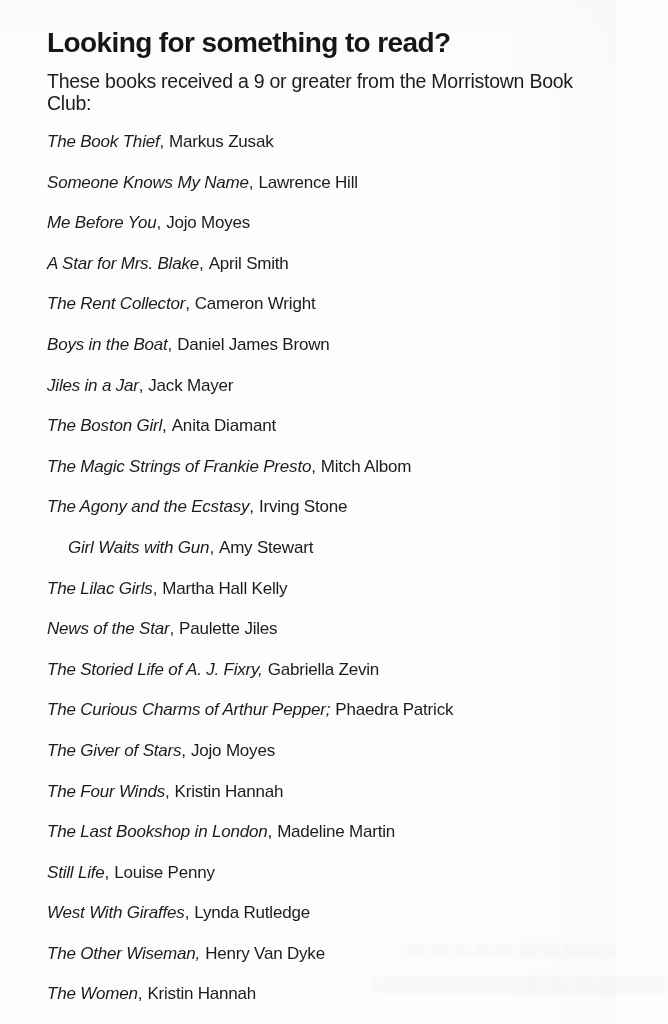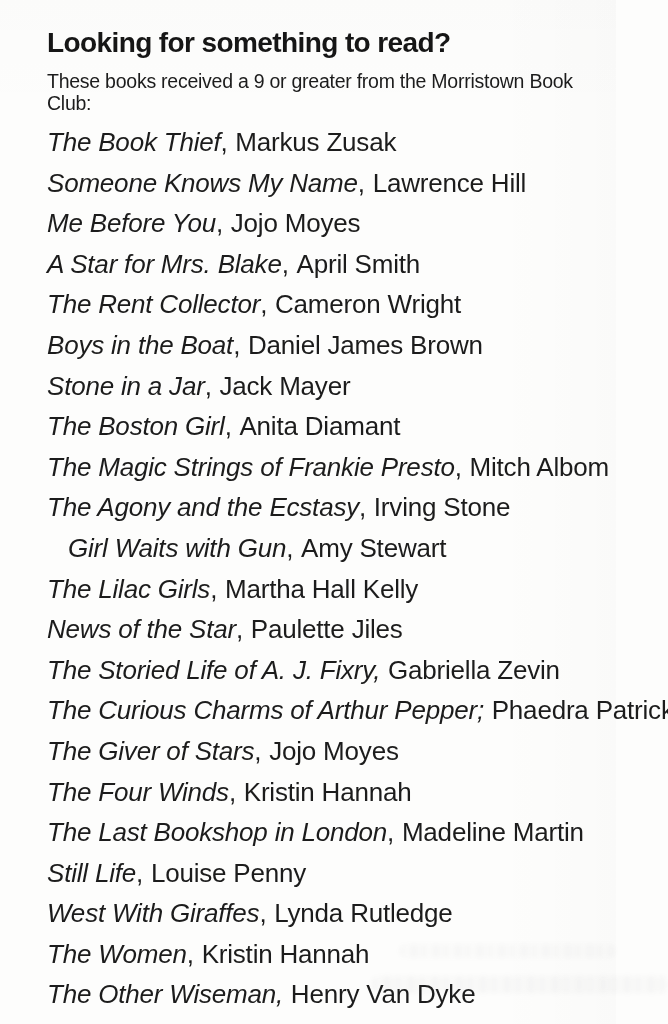--- a/index.html
+++ b/index.html
@@ -38,21 +38,21 @@
     font-size: 19.5px;
     line-height: 22px;
     margin: 13px 0 0 0;
     letter-spacing: -0.25px;
     color: #1c1c1c;
   }
   .book-list {
     margin: 0;
   }
   .book-line {
-    font-size: 26px;
+    font-size: 17px;
     line-height: 22px;
     margin-top: 18.6px;
     letter-spacing: -0.2px;
     white-space: nowrap;
   }
   .book-line:first-child {
     margin-top: 17px;
   }
   .book-line.indent {
     padding-left: 5px;
@@ -107,33 +107,33 @@
 
   <p class="doc-subtitle">These books received a 9 or greater from the Morristown Book Club:</p>
 
   <div class="book-list" id="book-list">
       <div class="book-line"><span class="book-title">The Book Thief</span><span class="sep-regular">,</span><span class="book-author">Markus Zusak</span></div>
       <div class="book-line"><span class="book-title">Someone Knows My Name</span><span class="sep-regular">,</span><span class="book-author">Lawrence Hill</span></div>
       <div class="book-line"><span class="book-title">Me Before You</span><span class="sep-regular">,</span><span class="book-author">Jojo Moyes</span></div>
       <div class="book-line"><span class="book-title">A Star for Mrs. Blake</span><span class="sep-regular">,</span><span class="book-author">April Smith</span></div>
       <div class="book-line"><span class="book-title">The Rent Collector</span><span class="sep-regular">,</span><span class="book-author">Cameron Wright</span></div>
       <div class="book-line"><span class="book-title">Boys in the Boat</span><span class="sep-regular">,</span><span class="book-author">Daniel James Brown</span></div>
-      <div class="book-line"><span class="book-title">Stone in a Jar</span><span class="sep-regular">,</span><span class="book-author">Jack Mayer</span></div>
+      <div class="book-line"><span class="book-title">Jiles in a Jar</span><span class="sep-regular">,</span><span class="book-author">Jack Mayer</span></div>
       <div class="book-line"><span class="book-title">The Boston Girl</span><span class="sep-regular">,</span><span class="book-author">Anita Diamant</span></div>
       <div class="book-line"><span class="book-title">The Magic Strings of Frankie Presto</span><span class="sep-regular">,</span><span class="book-author">Mitch Albom</span></div>
       <div class="book-line"><span class="book-title">The Agony and the Ecstasy</span><span class="sep-regular">,</span><span class="book-author">Irving Stone</span></div>
       <div class="book-line indent"><span class="book-title">Girl Waits with Gun</span><span class="sep-regular">,</span><span class="book-author">Amy Stewart</span></div>
       <div class="book-line"><span class="book-title">The Lilac Girls</span><span class="sep-regular">,</span><span class="book-author">Martha Hall Kelly</span></div>
       <div class="book-line"><span class="book-title">News of the Star</span><span class="sep-regular">,</span><span class="book-author">Paulette Jiles</span></div>
       <div class="book-line"><span class="book-title">The Storied Life of A. J. Fixry</span><span class="sep-italic">,</span><span class="book-author">Gabriella Zevin</span></div>
       <div class="book-line"><span class="book-title">The Curious Charms of Arthur Pepper</span><span class="sep-italic">;</span><span class="book-author">Phaedra Patrick</span></div>
       <div class="book-line"><span class="book-title">The Giver of Stars</span><span class="sep-regular">,</span><span class="book-author">Jojo Moyes</span></div>
       <div class="book-line"><span class="book-title">The Four Winds</span><span class="sep-regular">,</span><span class="book-author">Kristin Hannah</span></div>
       <div class="book-line"><span class="book-title">The Last Bookshop in London</span><span class="sep-regular">,</span><span class="book-author">Madeline Martin</span></div>
       <div class="book-line"><span class="book-title">Still Life</span><span class="sep-regular">,</span><span class="book-author">Louise Penny</span></div>
       <div class="book-line"><span class="book-title">West With Giraffes</span><span class="sep-regular">,</span><span class="book-author">Lynda Rutledge</span></div>
+      <div class="book-line"><span class="book-title">The Other Wiseman</span><span class="sep-italic">,</span><span class="book-author">Henry Van Dyke</span></div>
       <div class="book-line"><span class="book-title">The Women</span><span class="sep-regular">,</span><span class="book-author">Kristin Hannah</span></div>
-      <div class="book-line"><span class="book-title">The Other Wiseman</span><span class="sep-italic">,</span><span class="book-author">Henry Van Dyke</span></div>
     </div>
 
   <div class="bleed bleed-1"></div>
   <div class="bleed bleed-2"></div>
 </div>
 
 </body></html>

